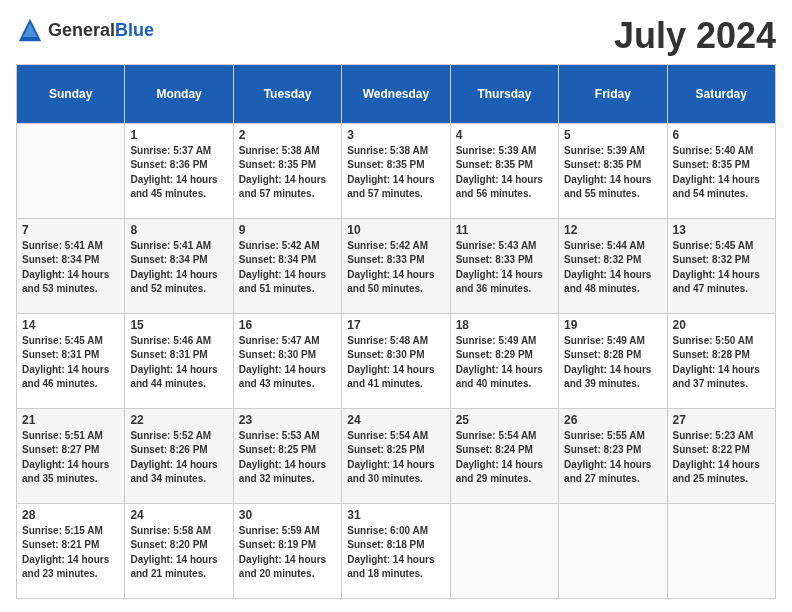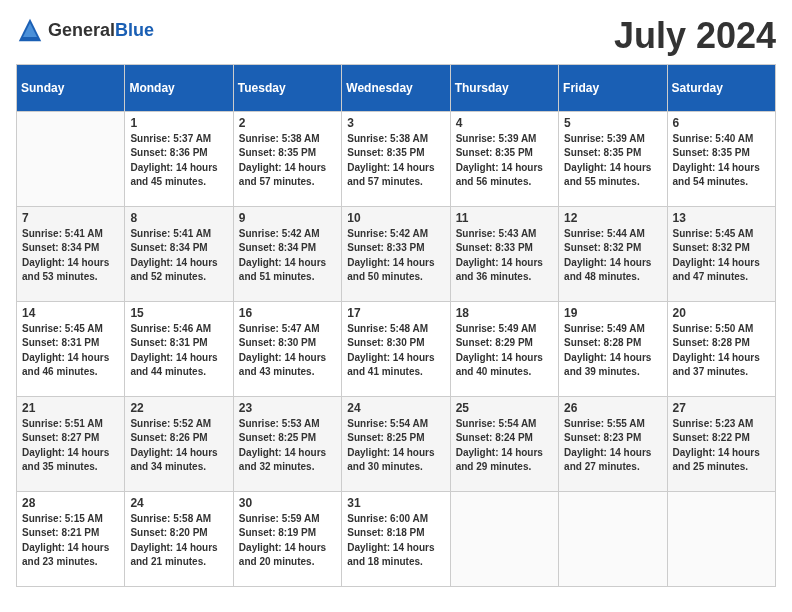--- a/index.html
+++ b/index.html
@@ -52,22 +52,22 @@
     table {
       width: 100%;
       border-collapse: collapse;
       table-layout: fixed;
     }
     thead tr th {
       background-color: #1a5fb4;
       color: #fff;
       font-size: 12px;
       font-weight: bold;
-      padding: 16px 4px;
-      text-align: left;
+      padding: 22px 4px;
+      text-align: center;
       border: 1px solid #ccc;
     }
     tbody tr td {
       border: 1px solid #ccc;
       vertical-align: top;
       padding: 4px 5px;
       font-size: 10.5px;
       color: #333;
       min-height: 80px;
       height: 95px;

